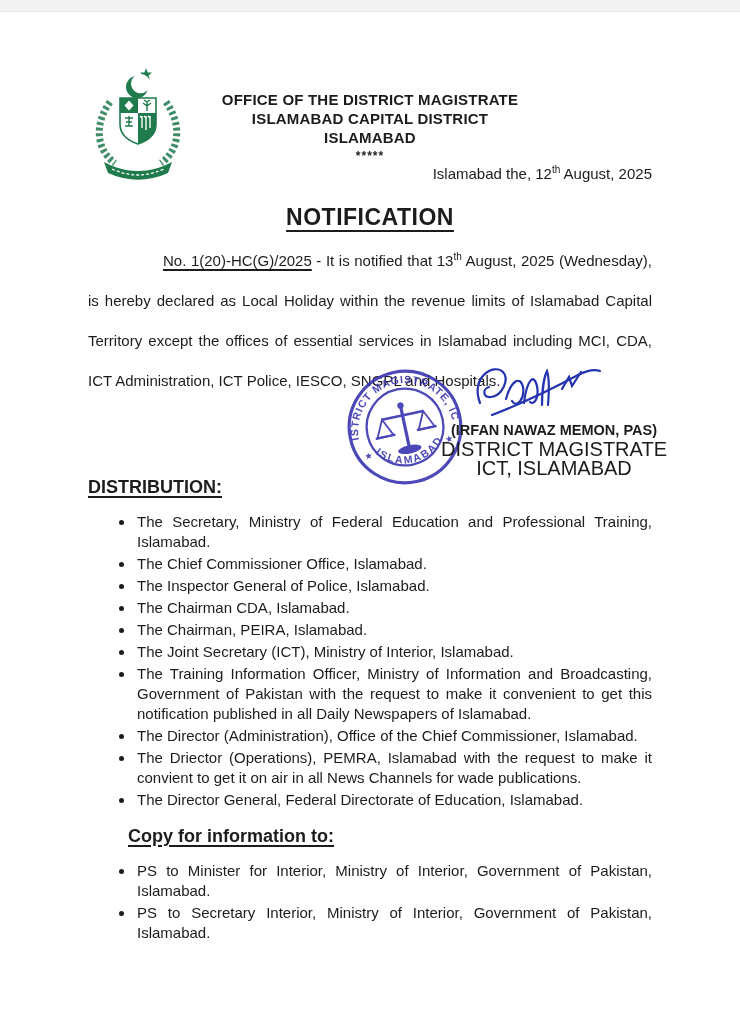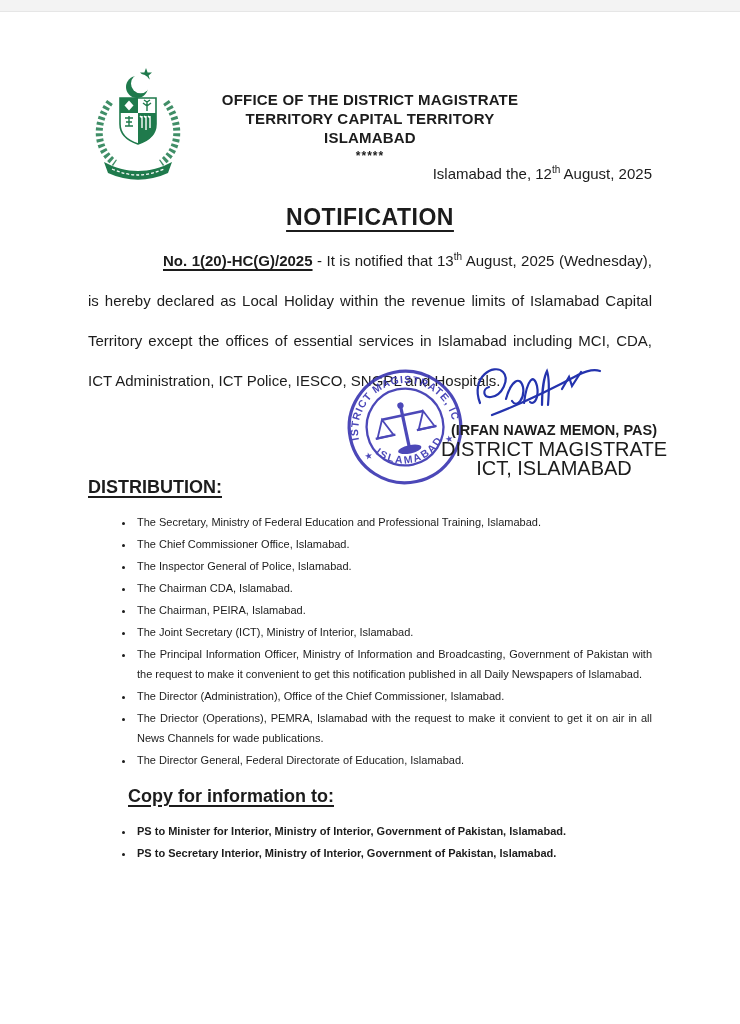--- a/index.html
+++ b/index.html
@@ -28,45 +28,45 @@
     font-size:23px; font-weight:bold; letter-spacing:.5px;
     text-decoration:underline; text-decoration-thickness:2px; text-underline-offset:5px;
   }
 
   
   .body-par {
     margin:10px 88px 0 88px; font-size:15px; line-height:40px;
     text-align:justify; text-indent:75px;
   }
   .ref-no {
-    font-weight:bold; text-decoration:underline;
+    font-weight:normal; text-decoration:underline;
     text-decoration-thickness:1.5px; text-underline-offset:3px;
   }
 
   
   .sign-area { position:relative; height:72px; }
   .stamp-svg { position:absolute; left:341px; top:-38px; width:128px; height:128px; }
   .sig-svg   { position:absolute; left:466px; top:-42px; width:152px; height:64px; }
   .signatory { position:absolute; left:428px; top:20px; width:252px; text-align:center; }
   .signatory .name  { font-weight:bold; font-size:14.5px; line-height:19px; }
   .signatory .line  { font-size:20px; line-height:19px; }
 
   
   .section { margin:0 88px; }
   .sec-heading {
     font-weight:bold; font-size:18px; margin-top:4px;
     text-decoration:underline; text-decoration-thickness:1.5px; text-underline-offset:3px;
   }
   ul.dist-list { margin-top:14px; padding-left:47px; list-style:disc outside; }
   ul.dist-list li {
-    font-size:11px; line-height:20px; margin-bottom:2px; text-align:justify;
+    font-size:15px; line-height:20px; margin-bottom:2px; text-align:justify;
     padding-left:2px;
   }
   .copy-heading { margin-top:16px;margin-left:40px; }
-  ul.copy-list { margin-top:14px;font-weight:bold; }
+  ul.copy-list { margin-top:14px; }
 </style>
 </head>
 <body>
 
 <div class="top-band"></div>
 
 <div class="letterhead">
 
   <svg class="emblem" viewBox="0 0 100 114">
     <g fill="#1f7a4c" stroke="none">
@@ -96,21 +96,21 @@
         <path d="M54,50 v12 M58,50 v14 M62,50 v12 M54,52 l-2,-2 M58,52 l-2,-2 M62,52 l-2,-2"></path>
       </g>
     </g>
 
     <path d="M16,96 C38,108 62,108 84,96 L80,107 C60,116 40,116 20,107 z" fill="#1f7a4c"></path>
     <path d="M24,103 C42,111 58,111 76,103" fill="none" stroke="#ffffff" stroke-width="1.3" stroke-dasharray="3,2"></path>
   </svg>
 
   <div class="letterhead-text">
     <div class="lh-line">OFFICE OF THE DISTRICT MAGISTRATE</div>
-    <div class="lh-line">TERRITORY CAPITAL TERRITORY</div>
+    <div class="lh-line">ISLAMABAD CAPITAL DISTRICT</div>
     <div class="lh-line">ISLAMABAD</div>
     <div class="lh-stars">*****</div>
   </div>
 
   <div class="date-line"><span>Islamabad the, 12</span><sup>th</sup><span> August, 2025</span></div>
 </div>
 
 <div class="doc-title-wrap">
   <span class="doc-title">NOTIFICATION</span>
 </div>
@@ -168,21 +168,21 @@
 
 <div class="section">
   <div class="sec-heading">DISTRIBUTION:</div>
   <ul class="dist-list">
     <li>The Secretary, Ministry of Federal Education and Professional Training, Islamabad.</li>
     <li>The Chief Commissioner Office, Islamabad.</li>
     <li>The Inspector General of Police, Islamabad.</li>
     <li>The Chairman CDA, Islamabad.</li>
     <li>The Chairman, PEIRA, Islamabad.</li>
     <li>The Joint Secretary (ICT), Ministry of Interior, Islamabad.</li>
-    <li>The Principal Information Officer, Ministry of Information and Broadcasting, Government of Pakistan with the request to make it convenient to get this notification published in all Daily Newspapers of Islamabad.</li>
+    <li>The Training Information Officer, Ministry of Information and Broadcasting, Government of Pakistan with the request to make it convenient to get this notification published in all Daily Newspapers of Islamabad.</li>
     <li>The Director (Administration), Office of the Chief Commissioner, Islamabad.</li>
     <li>The Driector (Operations), PEMRA, Islamabad with the request to make it convient to get it on air in all News Channels for wade publications.</li>
     <li>The Director General, Federal Directorate of Education, Islamabad.</li>
   </ul>
 </div>
 
 <div class="section">
   <div class="sec-heading copy-heading">Copy for information to:</div>
   <ul class="dist-list copy-list">
     <li>PS to Minister for Interior, Ministry of Interior, Government of Pakistan, Islamabad.</li>

